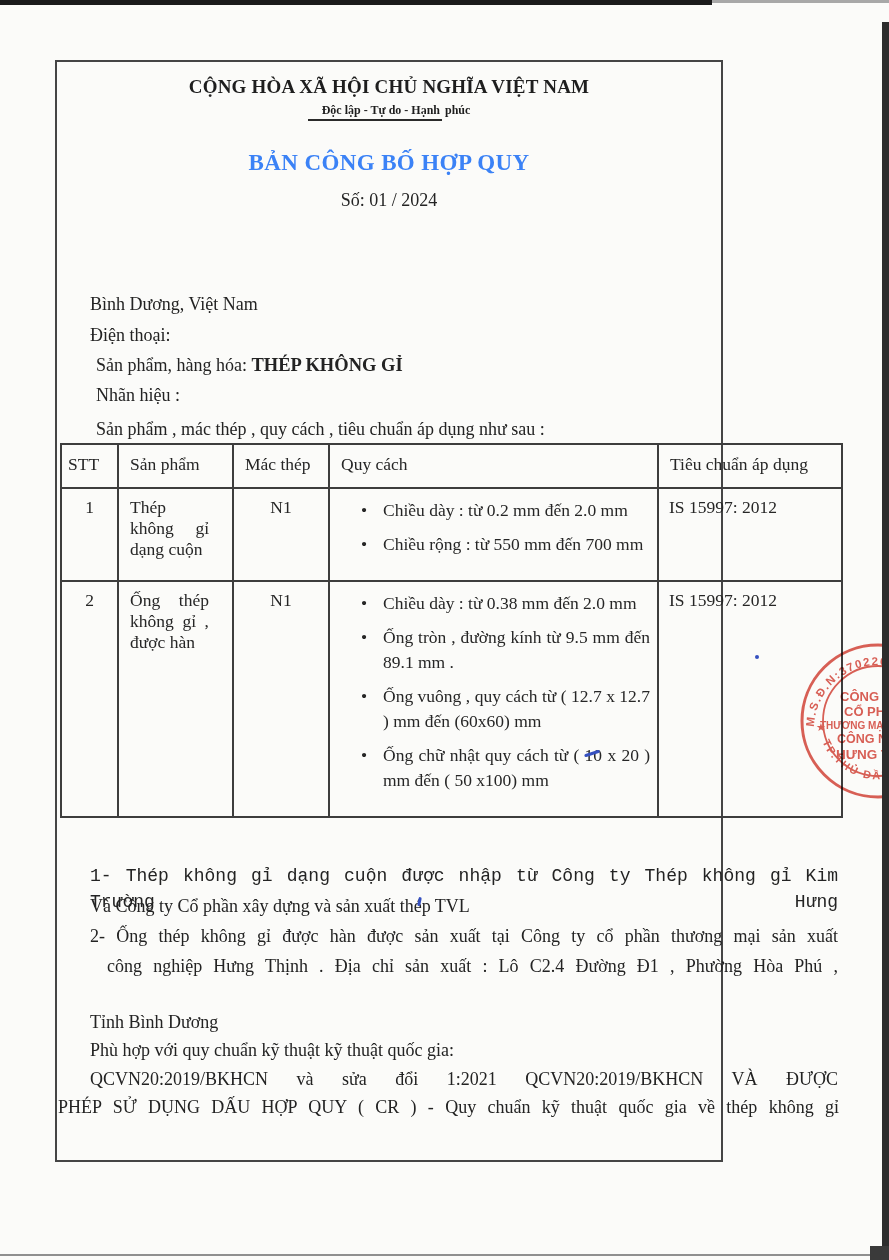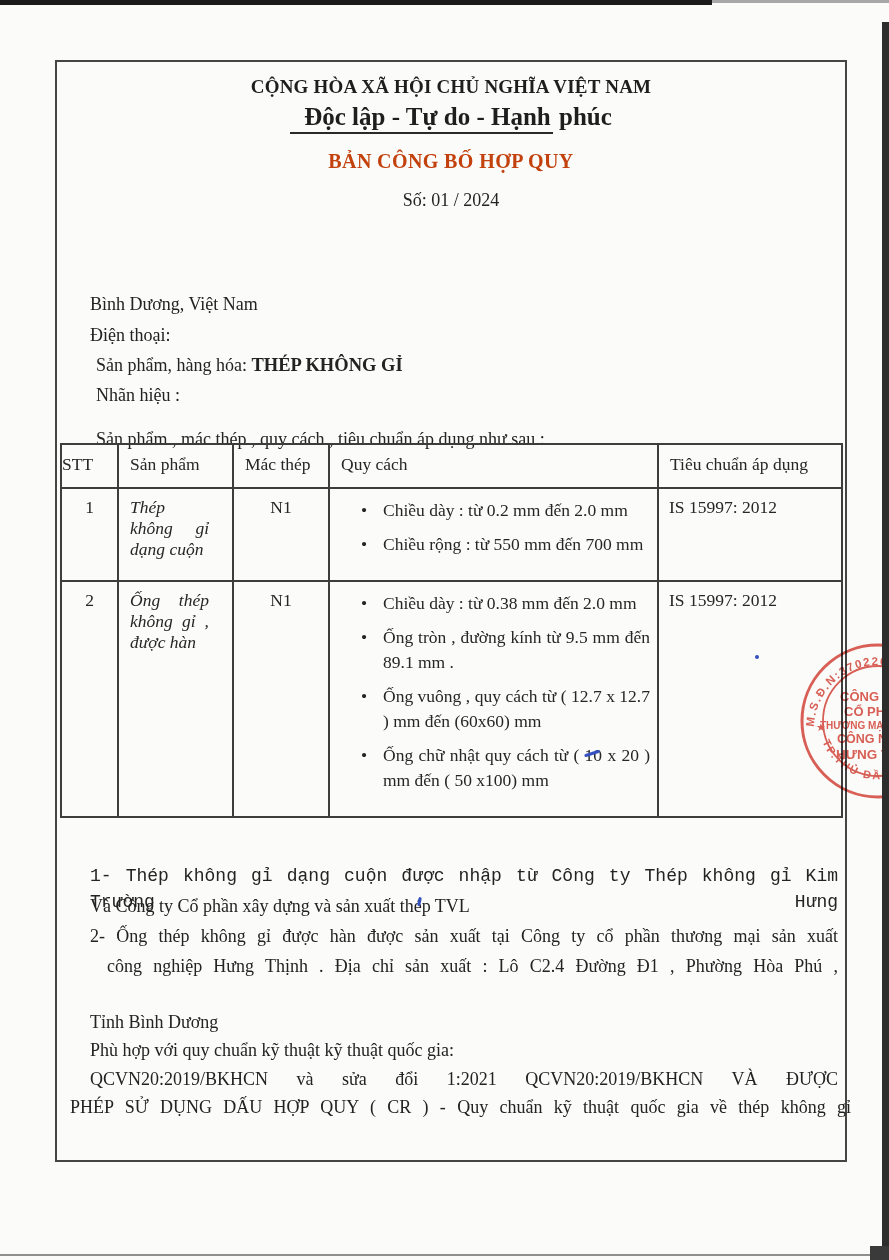--- a/index.html
+++ b/index.html
@@ -9,64 +9,64 @@
     font-family:"Liberation Serif","DejaVu Serif",serif;
   }
   .abs{position:absolute;}
   
   .scan-top-dark{left:0;top:0;width:712px;height:5px;background:#1b1b1b;}
   .scan-top-light{left:712px;top:0;width:177px;height:3px;background:#a8a8a8;}
   .scan-right-band{left:882px;top:22px;width:7px;height:1238px;background:#2d2d2d;z-index:9;}
   .scan-bottom-line{left:0;top:1254px;width:889px;height:2px;background:#8f8f8f;z-index:9;}
   .scan-bottom-sq{left:870px;top:1246px;width:19px;height:14px;background:#3a3a3a;z-index:10;}
   
-  #frame{left:55px;top:60px;width:792px;height:1102px;border:2px solid #454545;box-sizing:border-box;}
+  #frame{left:55px;top:60px;width:668px;height:1102px;border:2px solid #454545;box-sizing:border-box;}
   #frame > *{position:absolute;}
   .ctr{left:0;width:100%;text-align:center;}
   .nat-title{top:14px;font-size:19px;font-weight:bold;letter-spacing:.2px;color:#1e1e1e;}
-  .motto{top:41px;font-size:25px;font-weight:bold;color:#1e1e1e;}
+  .motto{top:41px;font-size:12px;font-weight:bold;color:#1e1e1e;}
   .motto .u{display:inline-block;border-bottom:2.5px solid #2a2a2a;padding:0 2px 1px 14px;}
-  .doc-title{top:88px;font-size:20px;font-weight:bold;letter-spacing:.4px;color:#c2410c;}
+  .doc-title{top:88px;font-size:23px;font-weight:bold;letter-spacing:.4px;color:#3b82f6;}
   .doc-num{top:128px;font-size:18px;}
   .bl{font-size:18px;line-height:26px;color:#232323;}
   .jl{text-align:justify;text-align-last:justify;}
   
   .l-org{left:33px;top:167px;width:730px;}
   .l-addr1{left:33px;top:198px;width:730px;}
   .l-addr2{left:33px;top:229px;}
   .l-phone{left:33px;top:260px;}
   .l-product{left:39px;top:290px;}
   .l-product b{font-size:18.5px;}
   .l-brand{left:39px;top:320px;}
-  .l-intro{left:39px;top:364px;}
+  .l-intro{left:39px;top:354px;}
   
   table.spec{left:3px;top:381px;width:781px;border-collapse:collapse;table-layout:fixed;}
   table.spec td,table.spec th{border:2px solid #3d3d3d;vertical-align:top;font-size:17.5px;font-weight:normal;color:#262626;}
   tr.hdr{height:44px;}
   tr.r1{height:93px;}
   tr.r2{height:236px;}
   .th{text-align:left;padding:9px 4px 0 11px;}
-  .th-stt{padding-left:0;border-radius:21px;}
+  .th-stt{padding-left:6px;border-radius:21px;}
   .c-stt{text-align:center;padding-top:8px;}
-  .c-sp{padding:8px 23px 0 11px;text-align:justify;font-style:italic;}
+  .c-sp{padding:8px 23px 0 11px;text-align:justify;}
   .c-mt{text-align:center;padding-top:8px;border-radius:30px;}
   .c-qc{padding:9px 7px 0 0;}
   .c-tc{padding:8px 4px 0 10px;}
   .qi{position:relative;padding-left:53px;margin-bottom:9px;line-height:25px;text-align:justify;}
   .qi .blt{position:absolute;left:31px;top:0;}
   
   .n1{left:33px;top:801px;width:748px;font-family:Liberation Mono, monospace;}
   .n2{left:33px;top:831px;white-space:nowrap;}
   .n3{left:33px;top:861px;width:748px;}
   .n4{left:50px;top:891px;width:731px;}
   .n5{left:50px;top:919px;white-space:nowrap;}
   .n6{left:33px;top:947px;white-space:nowrap;}
   .n7{left:33px;top:975px;white-space:nowrap;}
   .n8{left:33px;top:1004px;width:748px;}
-  .n9{left:1px;top:1032px;width:781px;padding-left:12px;}
+  .n9{left:1px;top:1032px;width:781px;}
   
   #stamp{left:794px;top:637px;z-index:3;mix-blend-mode:multiply;opacity:.93;}
   
   .ink{background:#3550c0;z-index:4;}
   .ink-dash{left:584px;top:752px;width:16px;height:2.5px;transform:rotate(-18deg);border-radius:2px;}
   .ink-dot1{left:755px;top:655px;width:4px;height:4px;border-radius:50%;}
   .ink-dot2{left:418px;top:897px;width:2.5px;height:9px;transform:rotate(12deg);border-radius:2px;}
 </style>
 </head>
 <body>

